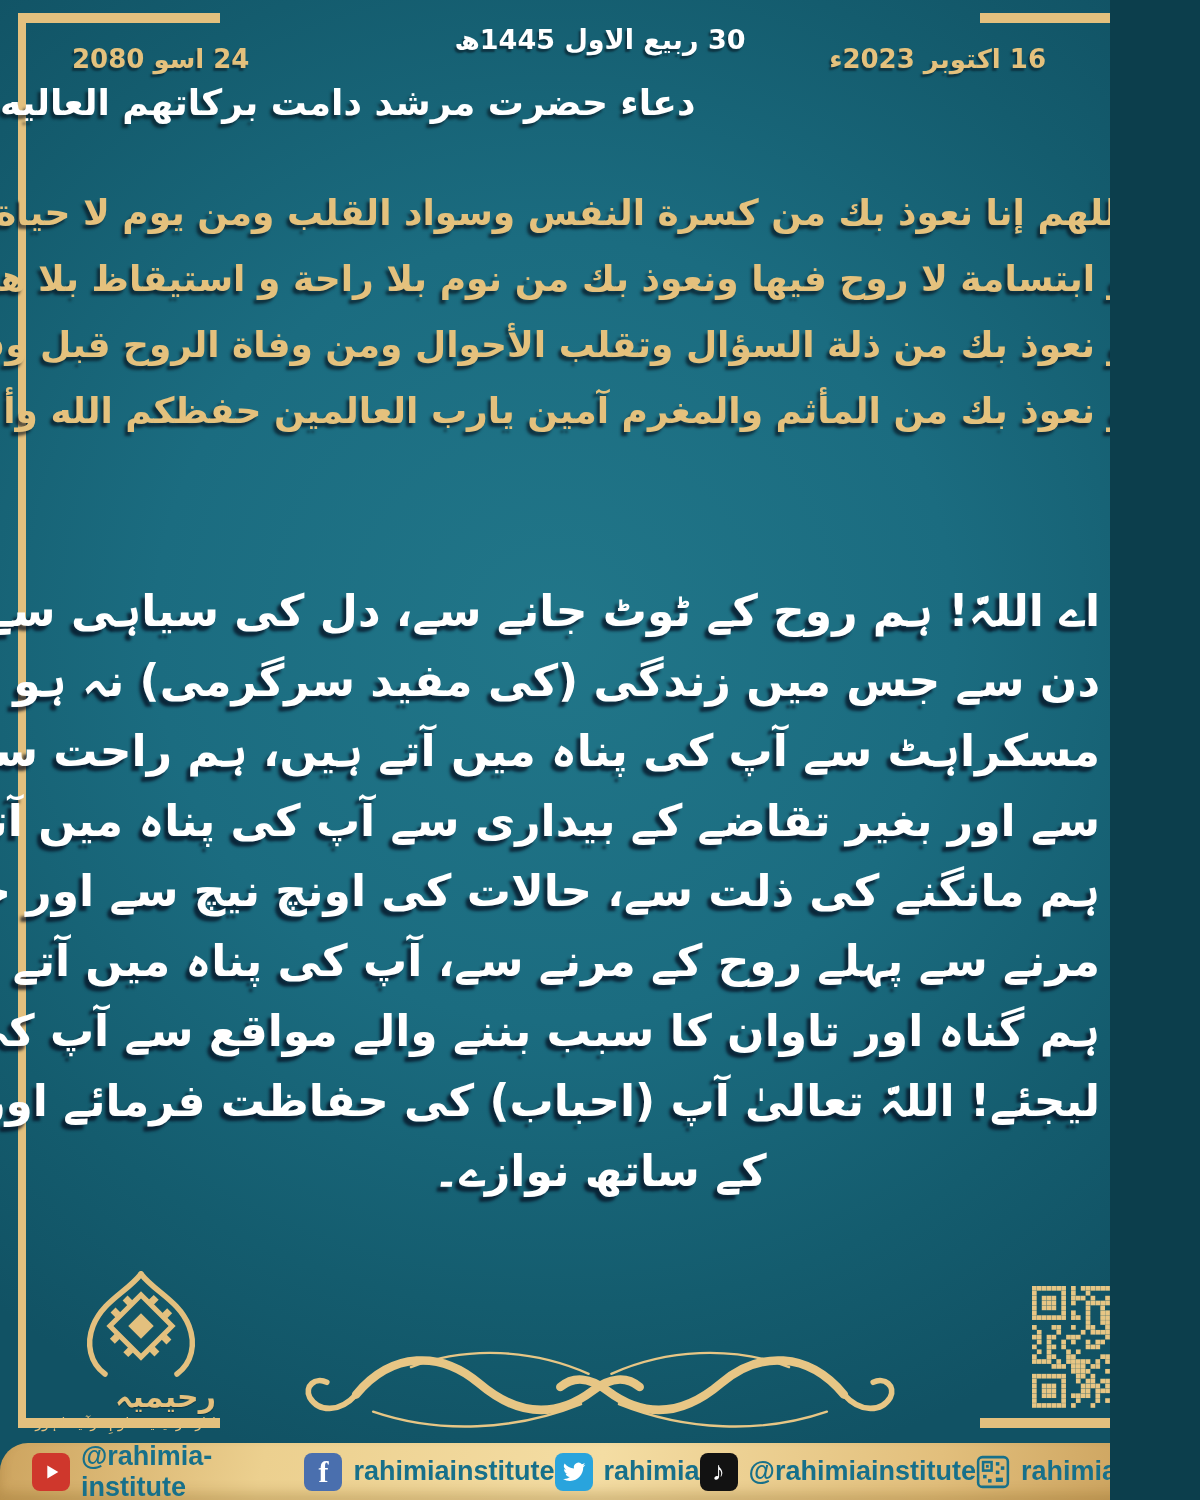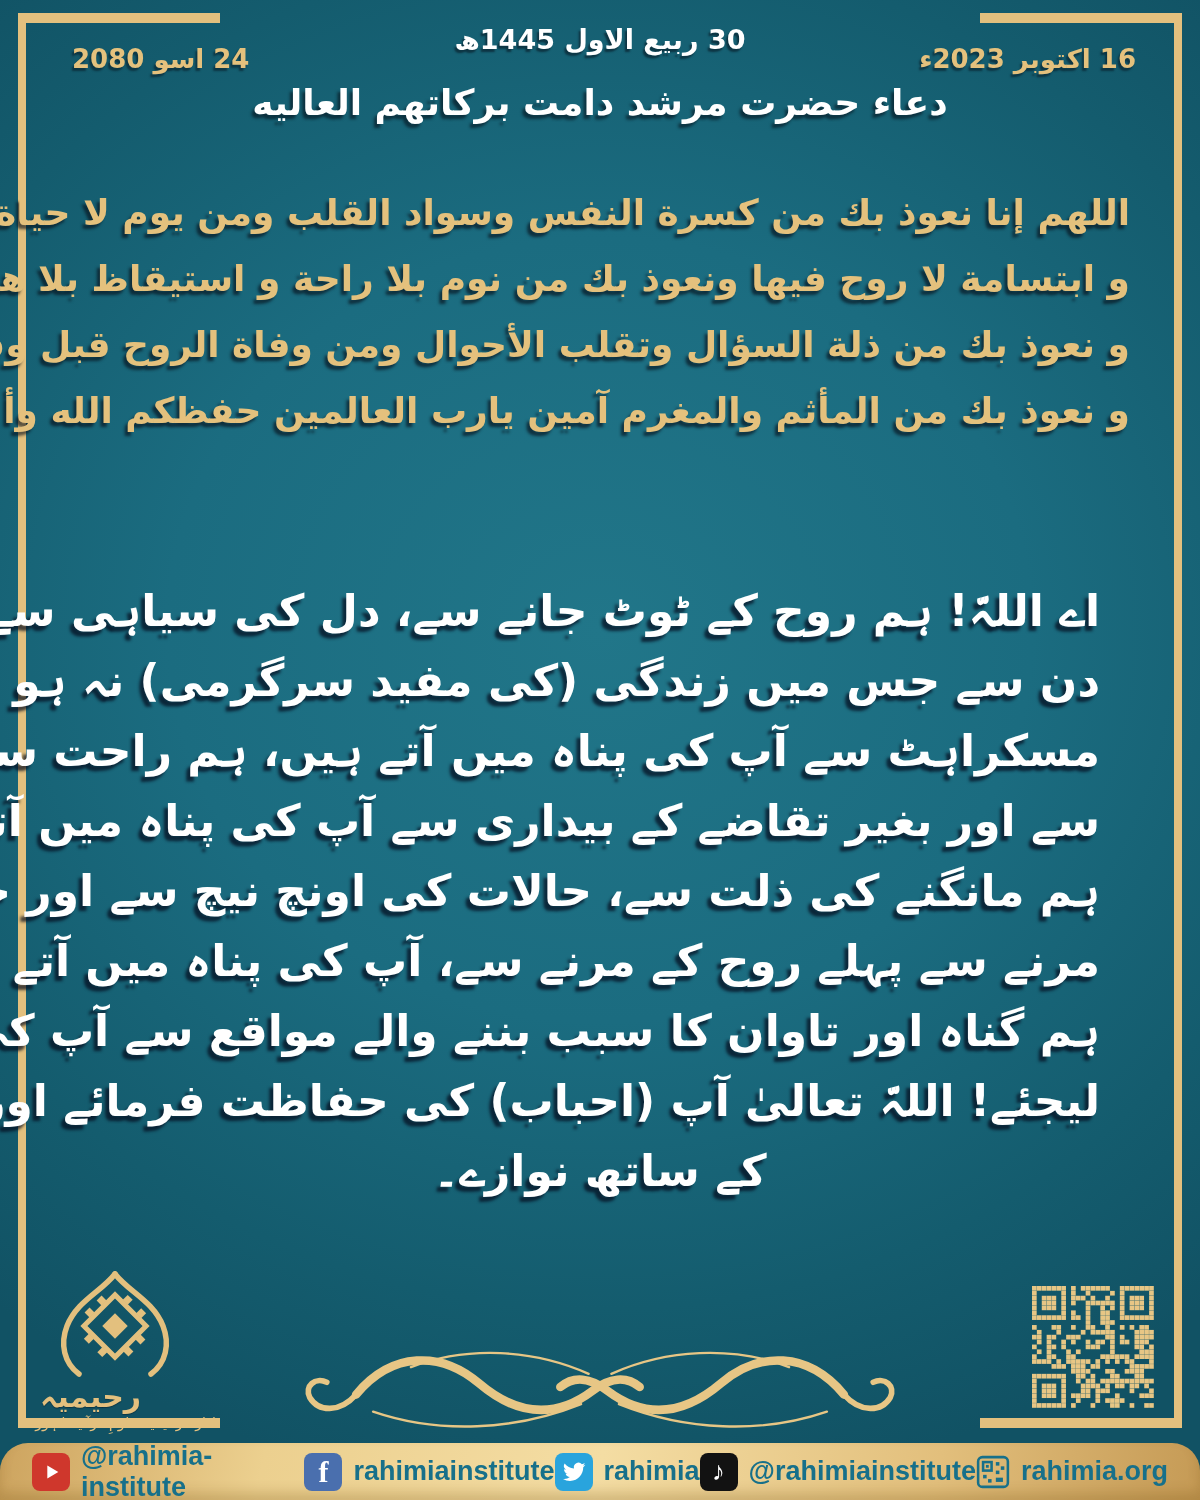--- a/index.html
+++ b/index.html
@@ -1,47 +1,47 @@
 <!DOCTYPE html>
 <html lang="ur"><head>
 <meta charset="utf-8">
 <style>
   html,body{margin:0;padding:0;background:#0c3e4c;}
   .poster{
-    position:relative;width:1200px;height:1500px;overflow:hidden;
+    position:relative;width:1110px;height:1500px;overflow:hidden;
     background:radial-gradient(ellipse 80% 58% at 50% 42%, #217689 0%, #1b6c80 45%, #145c6e 78%, #115264 100%);
     font-family:"DejaVu Sans",sans-serif;
   }
   .frame{position:absolute;background:#e3c07e;}
   .f-top-left{left:18px;top:13px;width:202px;height:10px;}
   .f-top-right{left:980px;top:13px;width:202px;height:10px;}
   .f-bottom-left{left:18px;top:1418px;width:202px;height:10px;}
   .f-bottom-right{left:980px;top:1418px;width:202px;height:10px;}
   .f-left{left:18px;top:13px;width:8px;height:1415px;}
   .f-right{left:1174px;top:13px;width:8px;height:1415px;}
 
   .hijri-date{position:absolute;top:24px;left:0;width:1200px;text-align:center;
     color:#ffffff;font-size:27px;font-weight:bold;direction:rtl;
     text-shadow:-2px 3px 2px rgba(5,15,25,.55);}
   .greg-date{position:absolute;top:44px;right:64px;color:#e4c17d;font-size:26px;font-weight:bold;
     direction:rtl;text-shadow:-2px 3px 2px rgba(5,15,25,.5);}
   .bikrami-date{position:absolute;top:44px;left:72px;color:#e4c17d;font-size:26px;font-weight:bold;
     direction:rtl;text-shadow:-2px 3px 2px rgba(5,15,25,.5);}
-  .main-title{position:absolute;top:82px;left:0;width:1200px;text-align:center;color:#ffffff;
+  .main-title{position:absolute;top:82px;left:0;width:1200px;text-align:left;color:#ffffff;
     font-size:36px;font-weight:bold;direction:rtl;text-shadow:-3px 4px 3px rgba(5,15,25,.6);}
 
   .arabic-block{position:absolute;top:180px;left:70px;width:1060px;text-align:center;direction:rtl;}
   .arabic-line{color:#e4c17d;font-size:36px;font-weight:bold;line-height:66px;white-space:nowrap;
     text-shadow:-3px 4px 3px rgba(8,16,26,.65);}
 
   .urdu-block{position:absolute;top:576px;left:100px;width:1000px;text-align:center;direction:rtl;}
   .urdu-line{color:#ffffff;font-size:44px;font-weight:bold;line-height:70px;white-space:nowrap;
     text-shadow:-4px 5px 3px rgba(6,12,30,.72);}
 
-  .logo{position:absolute;left:40px;top:1268px;width:176px;text-align:left;}
+  .logo{position:absolute;left:40px;top:1268px;width:176px;text-align:right;}
   .logo-name{color:#e3c07e;font-size:30px;font-weight:bold;direction:rtl;line-height:30px;margin-top:-4px;
     text-shadow:0 1px 1px rgba(5,15,25,.4);}
   .logo-subtitle{color:#e3c07e;font-size:14px;direction:rtl;margin-top:3px;white-space:nowrap;}
 
   .flourish{position:absolute;left:288px;top:1336px;width:624px;height:104px;}
   .qr-code{position:absolute;left:1032px;top:1286px;width:122px;height:122px;}
 
   .footer-bar{position:absolute;left:0;top:1443px;width:1200px;height:57px;box-sizing:border-box;
     border-radius:28px 28px 0 0;padding:4px 32px;
     background:linear-gradient(100deg,#cda45f 0%,#ecd08f 22%,#f4dda3 50%,#e2bf7c 78%,#c59a55 100%);

